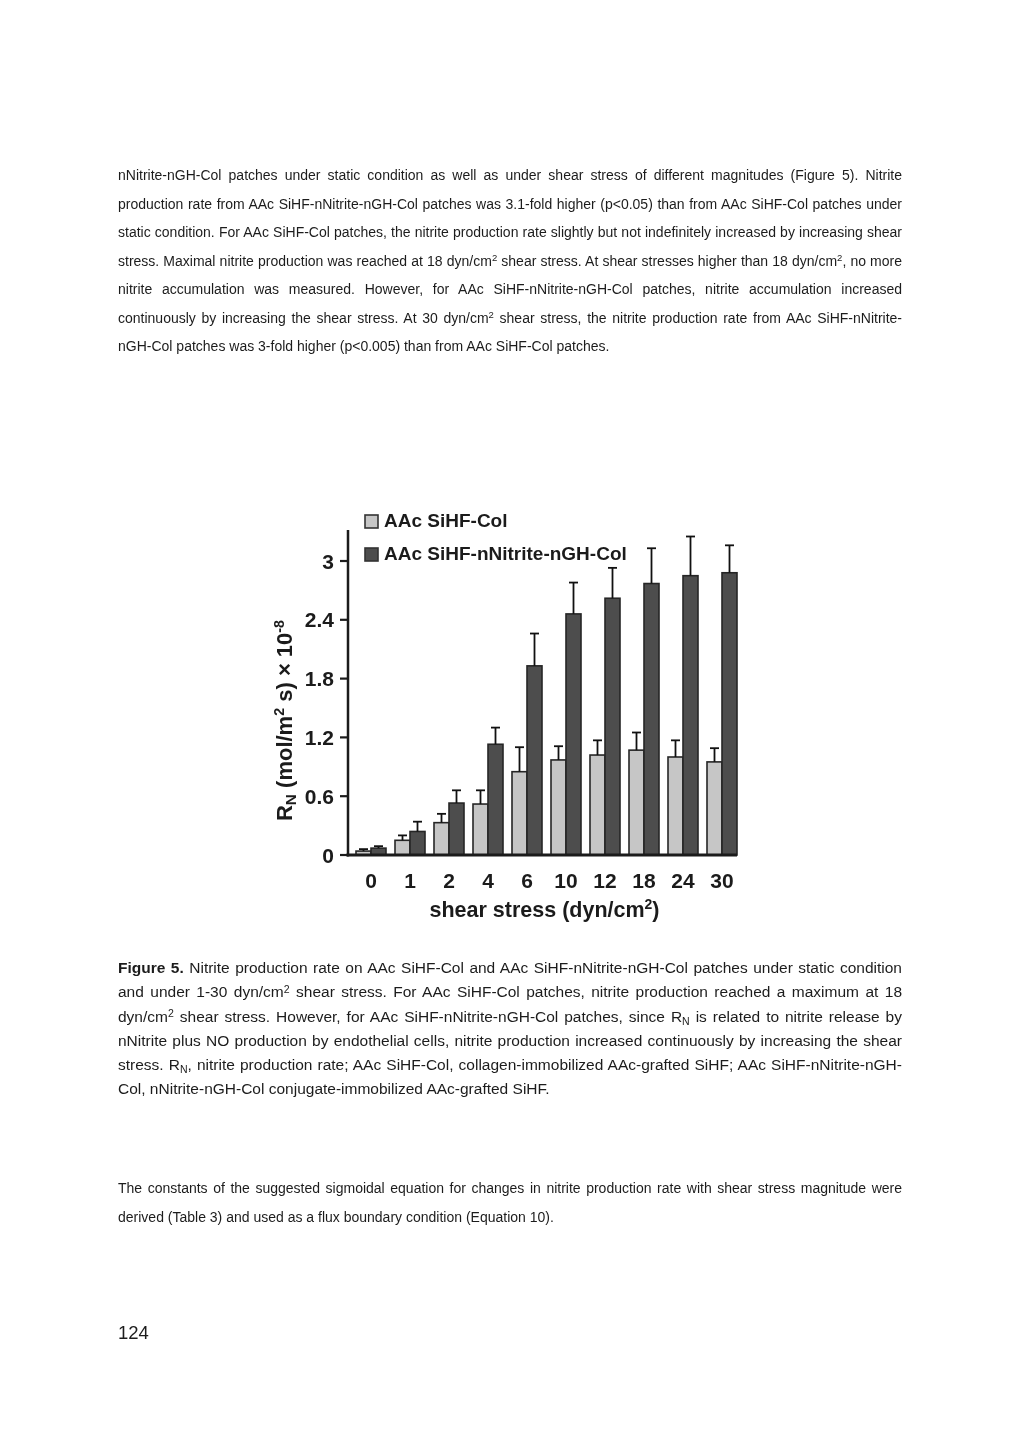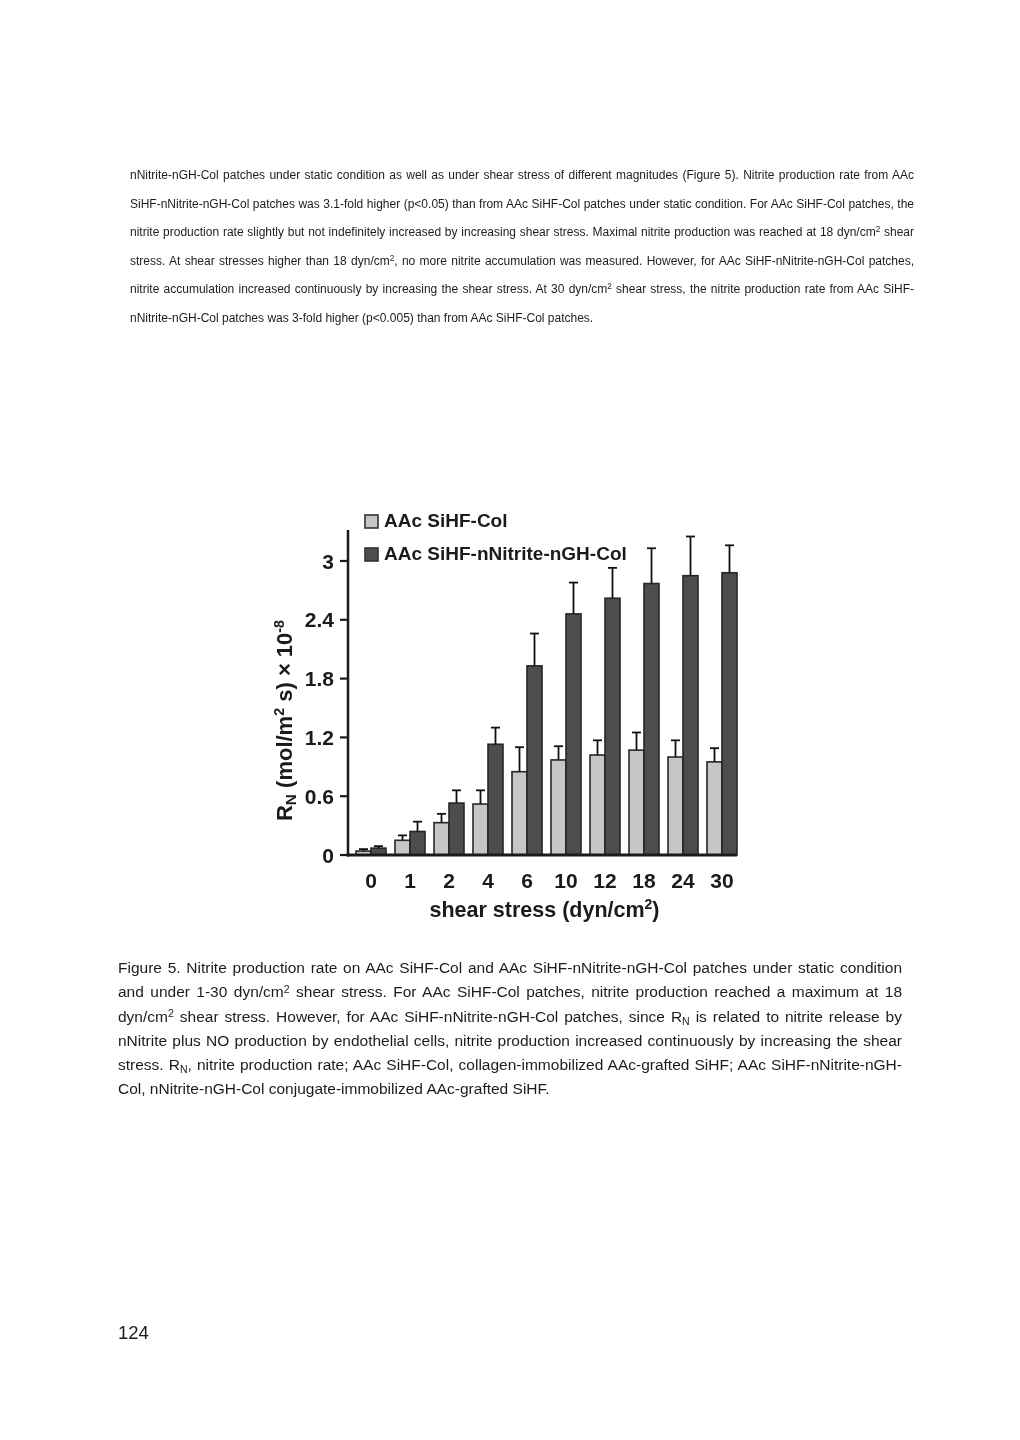--- a/index.html
+++ b/index.html
@@ -7,35 +7,35 @@
   body {
     width: 1020px; height: 1440px;
     font-family: "Liberation Sans", "DejaVu Sans", sans-serif;
     color: #1a1a1a;
     position: relative;
     overflow: hidden;
   }
   .page { position: absolute; inset: 0; background: #ffffff; }
   .body-text {
     position: absolute;
-    left: 130px; width: 784px;
-    font-size: 12px; line-height: 28.5px;
+    left: 118px; width: 784px;
+    font-size: 14px; line-height: 28.5px;
     text-align: justify;
     color: #1c1c1c;
   }
   .para-top    { top: 161px; }
   .para-bottom { top: 1174px; }
   .caption {
     position: absolute;
     left: 118px; top: 956px; width: 784px;
     font-size: 15.5px; line-height: 24.3px;
     text-align: justify;
     color: #1c1c1c;
   }
-  .caption .bold { font-weight: normal; }
+  .caption .bold { font-weight: bold; }
   sup, sub {
     font-size: 68%;
     line-height: 0;
     vertical-align: baseline;
     position: relative;
   }
   sup { top: -0.45em; }
   sub { top: 0.28em; }
   .figure {
     position: absolute;
@@ -152,15 +152,16 @@
         <text transform="translate(24,224.5) rotate(-90)" text-anchor="middle" font-size="22"><tspan>R</tspan><tspan dy="4.4" font-size="15.399999999999999">N</tspan><tspan dy="-4.4"> (mol/m</tspan><tspan dy="-8.36" font-size="14.3">2</tspan><tspan dy="8.36"> s) × 10</tspan><tspan dy="-8.36" font-size="14.3">-8</tspan></text>
         <rect x="97" y="19" width="13" height="13" fill="#c6c6c6" stroke="#333" stroke-width="1.6"></rect>
         <text x="116" y="31" font-size="19">AAc SiHF-Col</text>
         <rect x="97" y="52" width="13" height="13" fill="#4d4d4d" stroke="#333" stroke-width="1.6"></rect>
         <text x="116" y="64" font-size="19">AAc SiHF-nNitrite-nGH-Col</text>
       </svg>
   </div>
 
   <p class="caption"><span class="bold">Figure 5.</span><span> Nitrite production rate on AAc SiHF-Col and AAc SiHF-nNitrite-nGH-Col patches under static condition and under 1-30 dyn/cm<sup>2</sup> shear stress. For AAc SiHF-Col patches, nitrite production reached a maximum at 18 dyn/cm<sup>2</sup> shear stress. However, for AAc SiHF-nNitrite-nGH-Col patches, since R<sub>N</sub> is related to nitrite release by nNitrite plus NO production by endothelial cells, nitrite production increased continuously by increasing the shear stress. R<sub>N</sub>, nitrite production rate; AAc SiHF-Col, collagen-immobilized AAc-grafted SiHF; AAc SiHF-nNitrite-nGH-Col, nNitrite-nGH-Col conjugate-immobilized AAc-grafted SiHF.</span></p>
 
+  <p class="body-text para-bottom">The constants of the suggested sigmoidal equation for changes in nitrite production rate with shear stress magnitude were derived (Table 3) and used as a flux boundary condition (Equation 10).</p>
 
   <div class="page-number">124</div>
 </div>
 
 </body></html>

